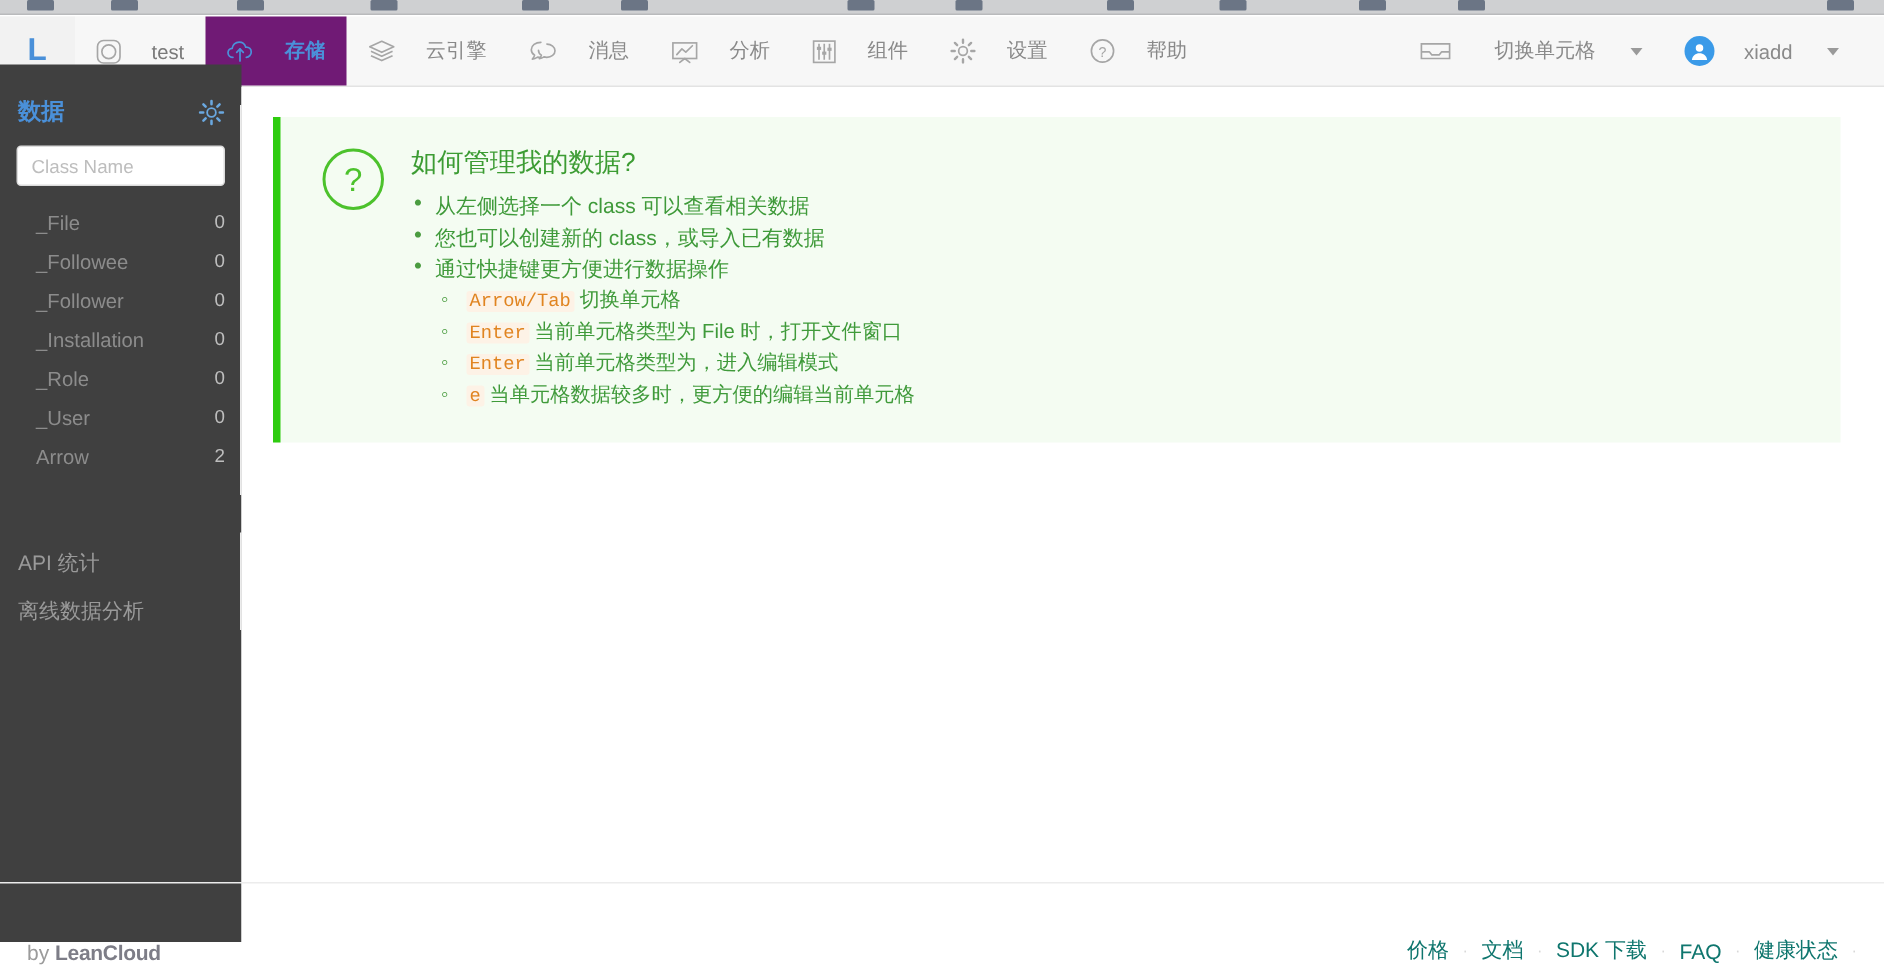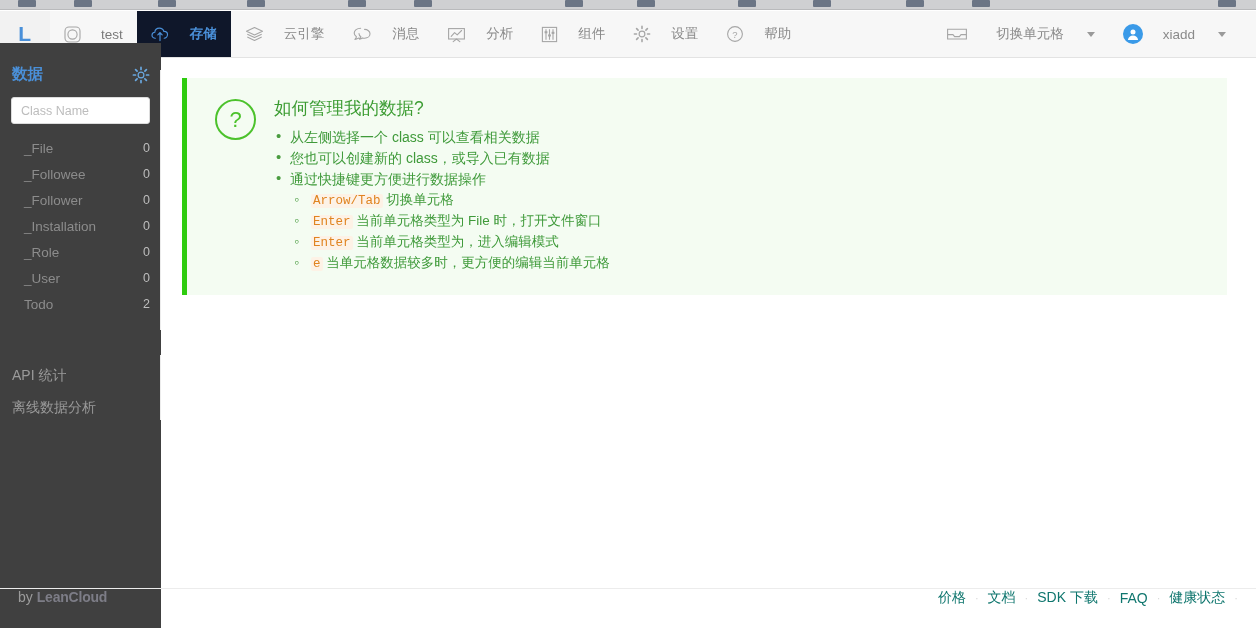--- a/index.html
+++ b/index.html
@@ -38,21 +38,21 @@
     letter-spacing: 0.5px;
   }
   .nav-item {
     display: flex; align-items: center; gap: 20px;
     padding: 0 14px;
     color: #898989; font-size: 13.5px;
     cursor: pointer;
     white-space: nowrap;
   }
   .nav-item.app-item { background: #f7f7f7; color: #7a7a7a; }
-  .nav-item.active { background: #0f172a; color: #4a90d9; font-weight: bold; }
+  .nav-item.active { background: #701a75; color: #4a90d9; font-weight: bold; }
   .nav-item .ic { display: inline-flex; align-items: center; justify-content: center; }
   .nav-item svg { display: block; }
 
   .topnav .spacer { flex: 1; }
   .nav-right {
     display: flex; align-items: center; gap: 0;
     padding-right: 16px;
   }
   .nav-right .nav-item { color: #8a8a8a; font-size: 13.5px; }
   .caret {
@@ -170,21 +170,21 @@
     border-radius: 2px;
     padding: 0 2px;
     font-size: 12.5px;
   }
 
   
   .footer {
     position: absolute; left: 0; bottom: 0;
     width: 1256px; height: 55px;
     border-top: 1px solid #ececec;
-    display: flex; align-items: flex-start;
+    display: flex; align-items: flex-end;
     padding: 0 18px;
   }
   .brand { color: #9b9b9b; font-size: 14px; }
   .brand b { color: #7d7d87; font-weight: bold; letter-spacing: -0.2px; }
   .footer .spacer { flex: 1; }
   .foot-links { display: flex; align-items: center; gap: 0; }
   .foot-link {
     color: #0f766e; font-size: 14px; padding: 0 9px; cursor: pointer;
   }
   .foot-sep { color: #d8d8d8; font-size: 11px; }
@@ -366,21 +366,21 @@
     </div>
     <div class="class-row">
       <span class="class-name">_Role</span>
       <span class="class-count">0</span>
     </div>
     <div class="class-row">
       <span class="class-name">_User</span>
       <span class="class-count">0</span>
     </div>
     <div class="class-row">
-      <span class="class-name">Todo</span>
+      <span class="class-name">Arrow</span>
       <span class="class-count">2</span>
     </div>
   </div>
 
   <div class="sb-links">
     <div class="sb-link">
       <span>API 统计</span>
     </div>
     <div class="sb-link">
       <span>离线数据分析</span>

